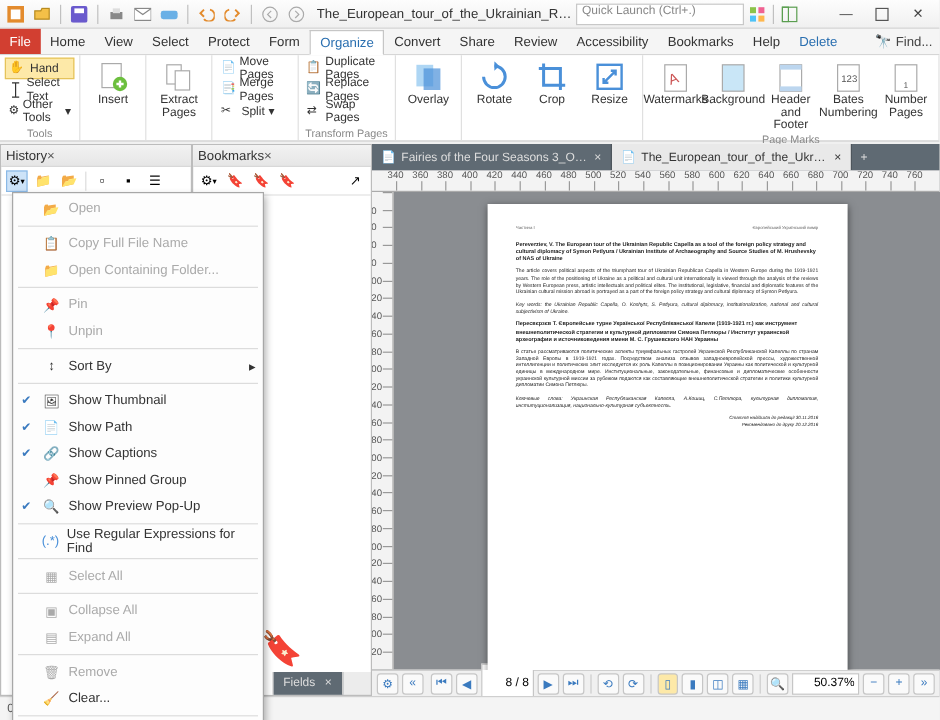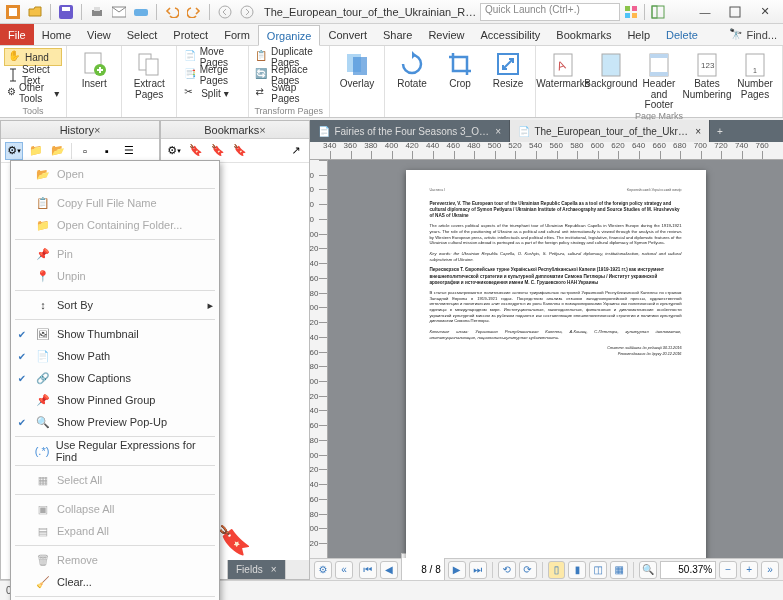--- a/index.html
+++ b/index.html
@@ -28,21 +28,21 @@
 .ribbon .group .row { display: flex; gap: 2px; }
 .ribbon .bigbtn { width: 46px; display: flex; flex-direction: column; align-items: center; gap: 1px; padding-top:2px; }
 .ribbon .bigbtn .ic { width: 28px; height: 28px; display: flex; align-items: center; justify-content: center; }
 .ribbon .bigbtn .lbl { font-size: 10px; color: #333; text-align: center; line-height: 1.05; }
 .ribbon .smbtn { height: 18px; display: flex; align-items: center; gap: 3px; padding: 0 3px; font-size: 10px; color: #333; }
 .ribbon .smbtn .ic { width: 14px; height: 14px; }
 .ribbon .grouplabel { font-size: 9px; color: #888; text-align: center; margin-top: auto; padding-bottom:1px; }
 
 
 .history { position: absolute; left: 0; top: 120px; width: 160px; bottom: 20px; background: #fff; border: 1px solid #bcbcbc; display: flex; flex-direction: column; }
-.panel-title { height: 18px; background: linear-gradient(#f2f2f2,#e6e6e6); border-bottom: 1px solid #cfcfcf; font-size: 11px; color: #333; padding: 0 4px; display: flex; align-items: center; justify-content: center; }
+.panel-title { height: 18px; background: linear-gradient(#f2f2f2,#e6e6e6); border-bottom: 1px solid #cfcfcf; font-size: 11px; color: #333; padding: 0 4px; display: flex; align-items: center; justify-content: flex-start; }
 .panel-title .x { font-size: 11px; color: #555; }
 .panel-tb { height: 24px; border-bottom: 1px solid #e2e2e2; display: flex; align-items: center; gap: 4px; padding: 0 4px; }
 .panel-tb .tbbtn { width: 18px; height: 18px; display: flex; align-items: center; justify-content: center; }
 
 
 .ctxmenu { position: absolute; left: 10px; top: 160px; width: 210px; background: #fdfdfd; border: 1px solid #a7a7a7; box-shadow: 2px 3px 6px rgba(0,0,0,.3); z-index: 50; padding: 2px 0; }
 .ctxmenu .mi { height: 22px; display: flex; align-items: center; gap: 6px; padding: 0 6px 0 4px; font-size: 11px; color: #333; }
 .ctxmenu .mi.disabled { color: #aaa; }
 .ctxmenu .mi .chk { width: 14px; text-align: center; color: #3a7abf; font-size: 10px; }
 .ctxmenu .mi .ic { width: 16px; height: 16px; display: flex; align-items: center; justify-content: center; }

